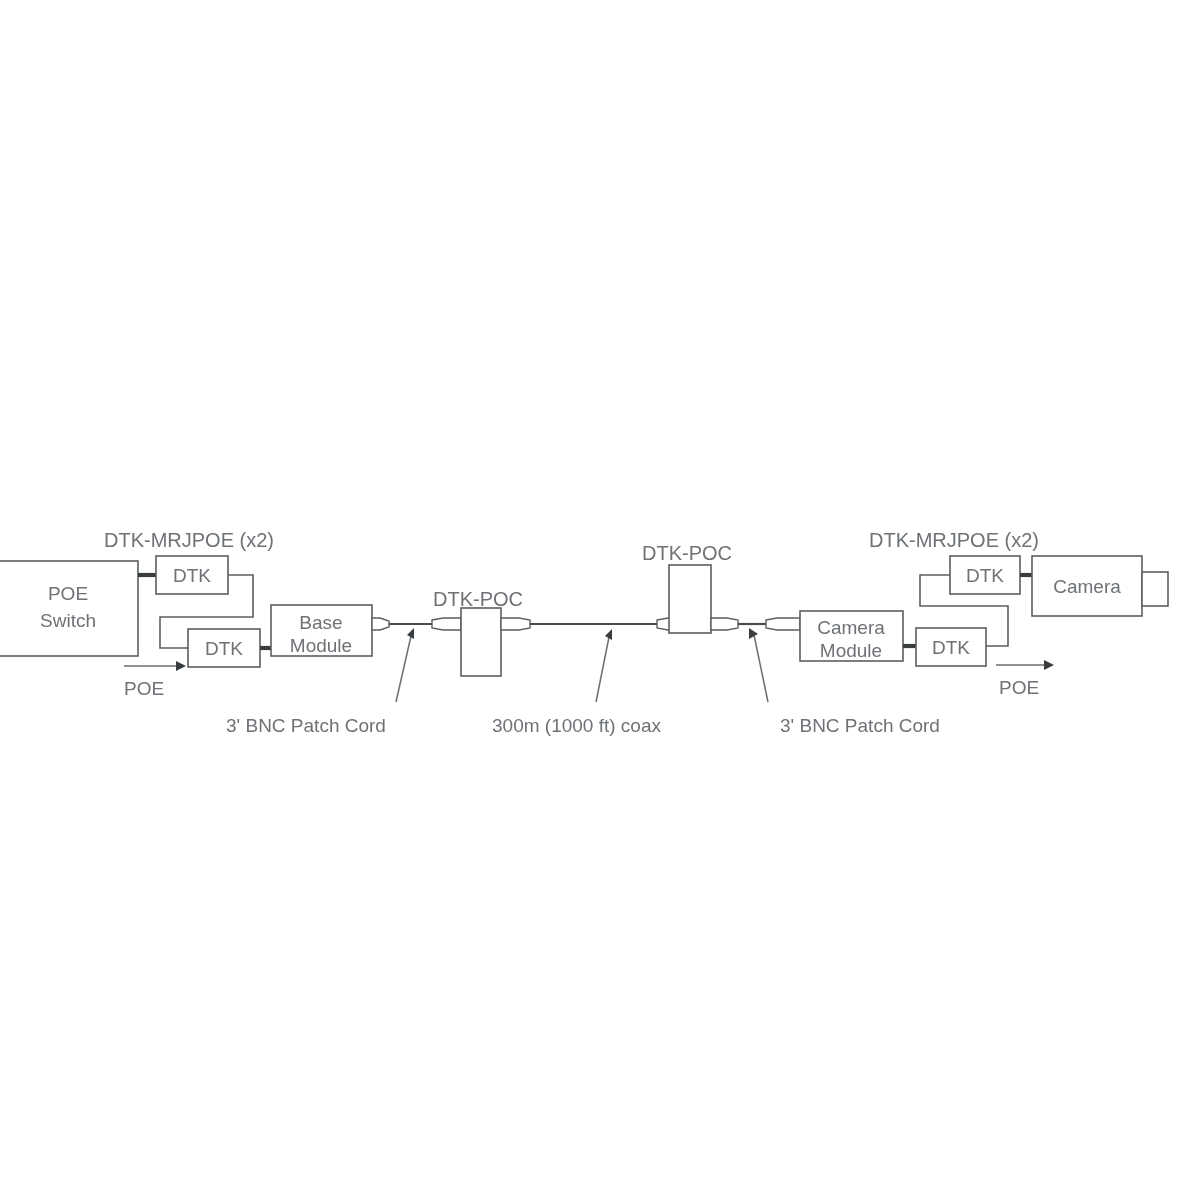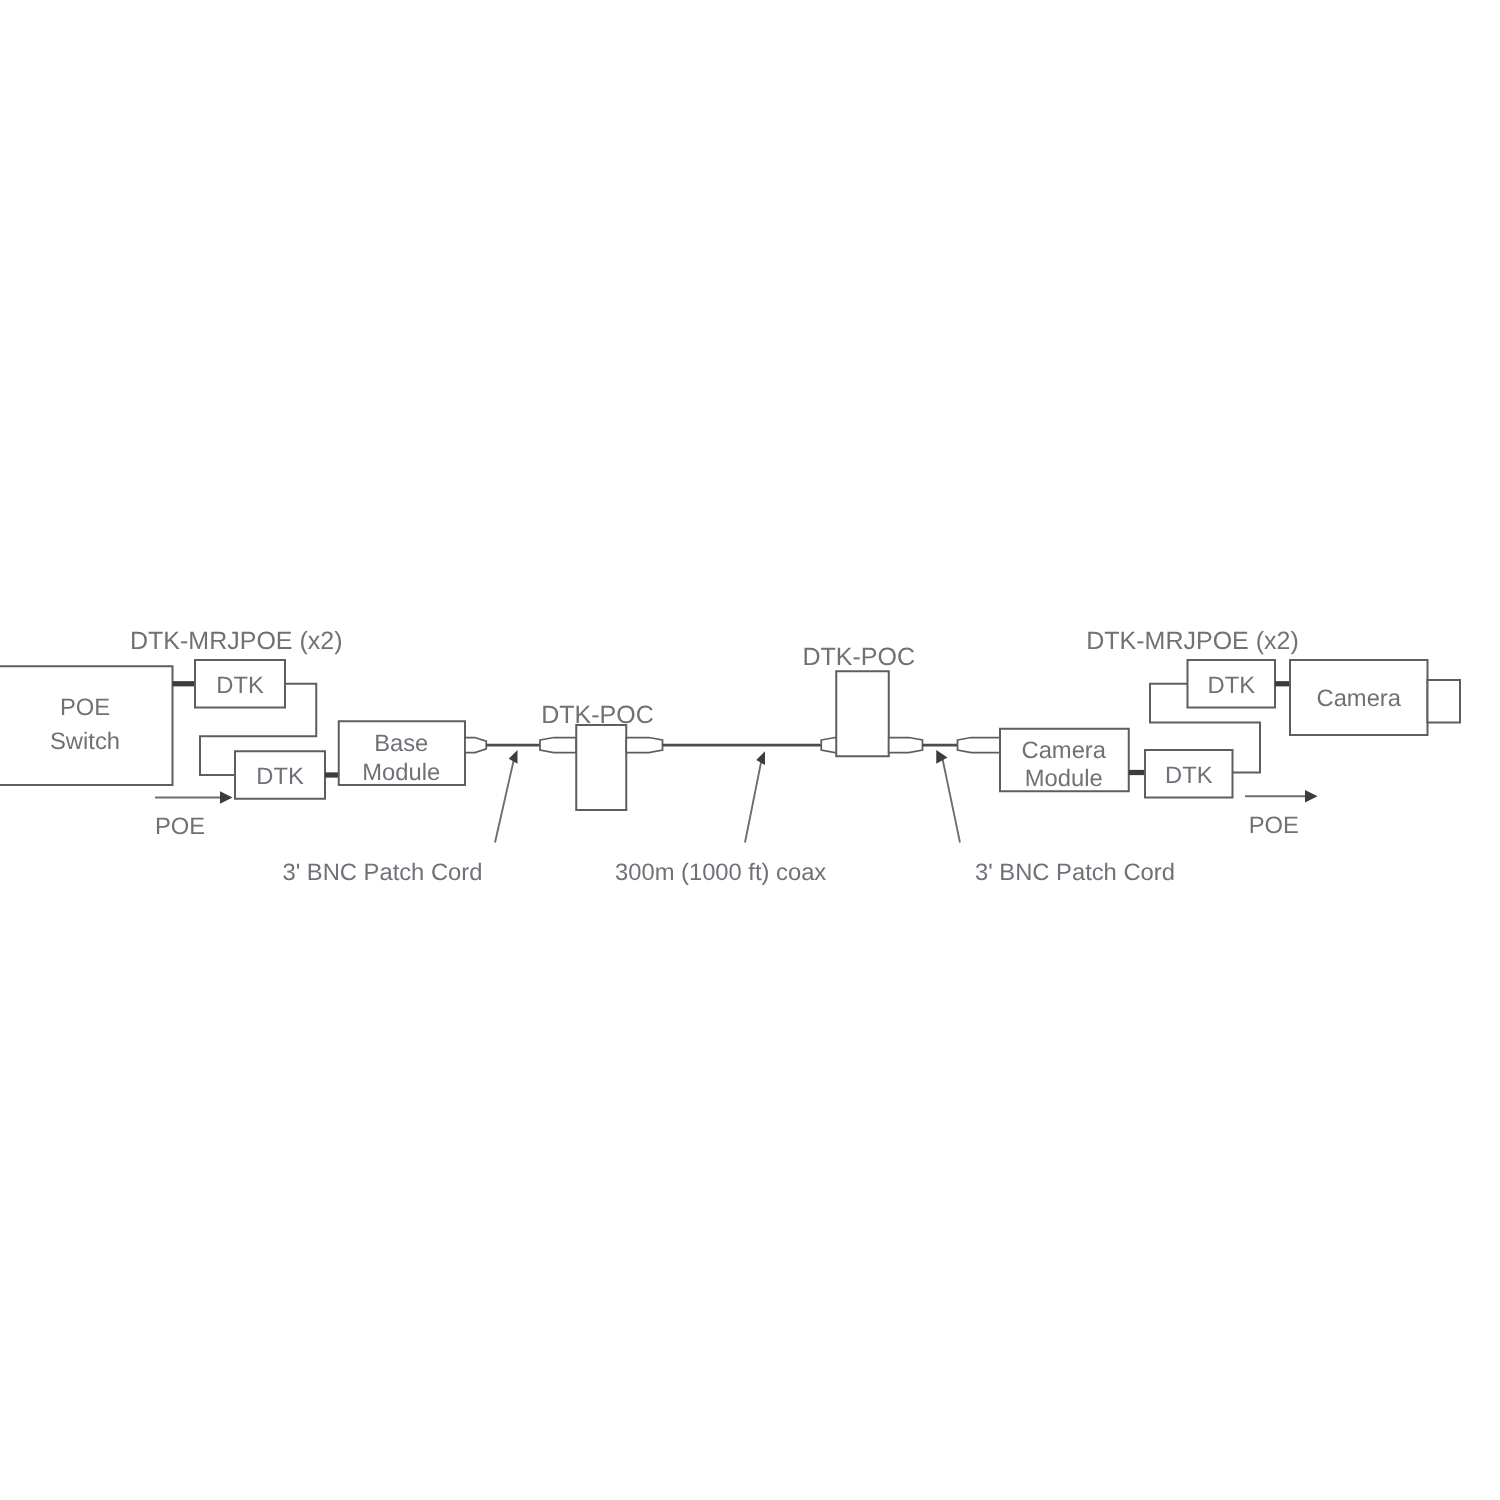--- a/index.html
+++ b/index.html
@@ -11,20 +11,21 @@
     width: 1200px;
     height: 1200px;
     font-family: "Liberation Sans", sans-serif;
     overflow: hidden;
   }
   #diagram-root {
     position: relative;
     width: 1200px;
     height: 1160px;
     background: #ffffff;
+    margin-top: 28px;
   }
   svg#diagram-svg {
     position: absolute;
     left: 0;
     top: 0;
     width: 1200px;
     height: 1200px;
     display: block;
   }
   .box-stroke {

